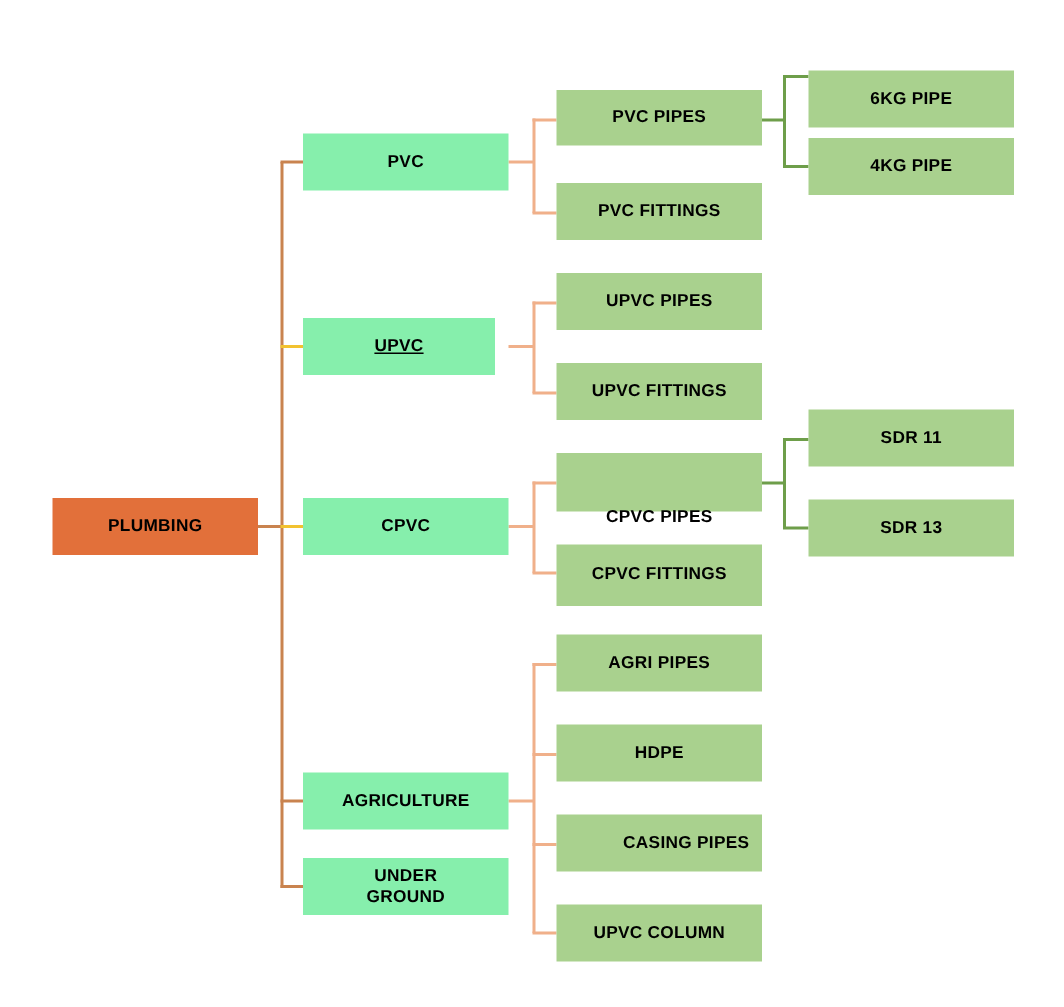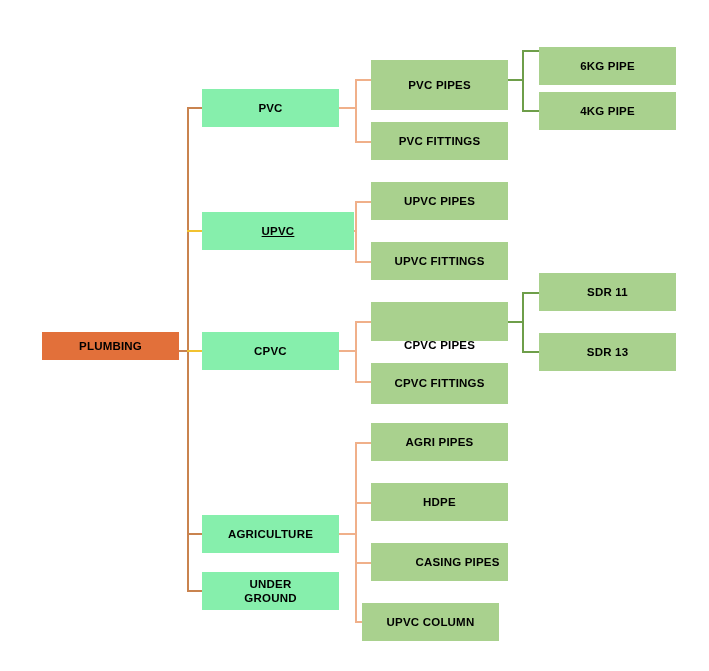--- a/index.html
+++ b/index.html
@@ -83,40 +83,40 @@
       <div class="conn green" style="left: 508px; top: 79px; width: 15px; height: 2px;"></div>
       <div class="conn green" style="left: 522px; top: 50px; width: 2px; height: 61px;"></div>
       <div class="conn green" style="left: 522px; top: 50px; width: 17px; height: 2px;"></div>
       <div class="conn green" style="left: 522px; top: 110px; width: 17px; height: 2px;"></div>
       <div class="conn green" style="left: 508px; top: 321px; width: 15px; height: 2px;"></div>
       <div class="conn green" style="left: 522px; top: 292px; width: 2px; height: 60px;"></div>
       <div class="conn green" style="left: 522px; top: 292px; width: 17px; height: 2px;"></div>
       <div class="conn green" style="left: 522px; top: 351px; width: 17px; height: 2px;"></div>
     </div>
   <div id="node-layer">
-      <div class="node root" style="left: 42px; top: 332px; width: 137px; height: 28px; justify-content: center;">
+      <div class="node root" style="left: 35px; top: 332px; width: 137px; height: 38px; justify-content: center;">
         <span style="white-space: pre-line;">PLUMBING</span>
       </div>
       <div class="node level1" style="left: 202px; top: 89px; width: 137px; height: 38px;">
         <span style="white-space: pre-line;">PVC</span>
       </div>
-      <div class="node level1" style="left: 202px; top: 212px; width: 152px; height: 38px; text-decoration: underline;">
+      <div class="node level1" style="left: 202px; top: 212px; width: 128px; height: 38px; text-decoration: underline;">
         <span style="white-space: pre-line;">UPVC</span>
       </div>
       <div class="node level1" style="left: 202px; top: 332px; width: 137px; height: 38px;">
         <span style="white-space: pre-line;">CPVC</span>
       </div>
       <div class="node level1" style="left: 202px; top: 515px; width: 137px; height: 38px;">
         <span style="white-space: pre-line;">AGRICULTURE</span>
       </div>
       <div class="node level1" style="left: 202px; top: 572px; width: 137px; height: 38px;">
         <span style="white-space: pre-line;">UNDER
 GROUND</span>
       </div>
-      <div class="node level2" style="left: 371px; top: 60px; width: 137px; height: 50px;">
+      <div class="node level2" style="left: 371px; top: 60px; width: 137px; height: 37px;">
         <span style="white-space: pre-line;">PVC PIPES</span>
       </div>
       <div class="node level2" style="left: 371px; top: 122px; width: 137px; height: 38px;">
         <span style="white-space: pre-line;">PVC FITTINGS</span>
       </div>
       <div class="node level2" style="left: 371px; top: 182px; width: 137px; height: 38px;">
         <span style="white-space: pre-line;">UPVC PIPES</span>
       </div>
       <div class="node level2" style="left: 371px; top: 242px; width: 137px; height: 38px;">
         <span style="white-space: pre-line;">UPVC FITTINGS</span>
@@ -129,21 +129,21 @@
       </div>
       <div class="node level2" style="left: 371px; top: 423px; width: 137px; height: 38px;">
         <span style="white-space: pre-line;">AGRI PIPES</span>
       </div>
       <div class="node level2" style="left: 371px; top: 483px; width: 137px; height: 38px;">
         <span style="white-space: pre-line;">HDPE</span>
       </div>
       <div class="node level2" style="left: 371px; top: 543px; width: 137px; height: 38px;">
         <span style="white-space: pre-line; margin-left: 36px;">CASING PIPES</span>
       </div>
-      <div class="node level2" style="left: 362px; top: 603px; width: 137px; height: 38px;">
+      <div class="node level2" style="left: 371px; top: 603px; width: 137px; height: 38px;">
         <span style="white-space: pre-line;">UPVC COLUMN</span>
       </div>
       <div class="node level3" style="left: 539px; top: 31px; width: 137px; height: 38px; margin-top: 16px;">
         <span style="white-space: pre-line;">6KG PIPE</span>
       </div>
       <div class="node level3" style="left: 539px; top: 92px; width: 137px; height: 38px;">
         <span style="white-space: pre-line;">4KG PIPE</span>
       </div>
       <div class="node level3" style="left: 539px; top: 273px; width: 137px; height: 38px;">
         <span style="white-space: pre-line;">SDR 11</span>

